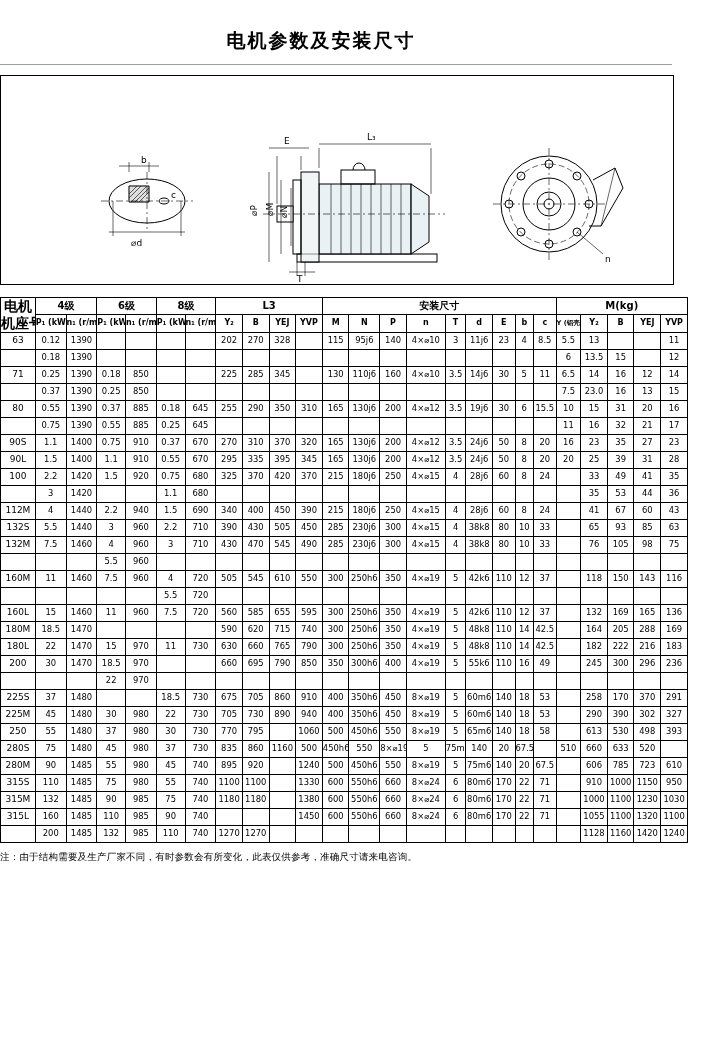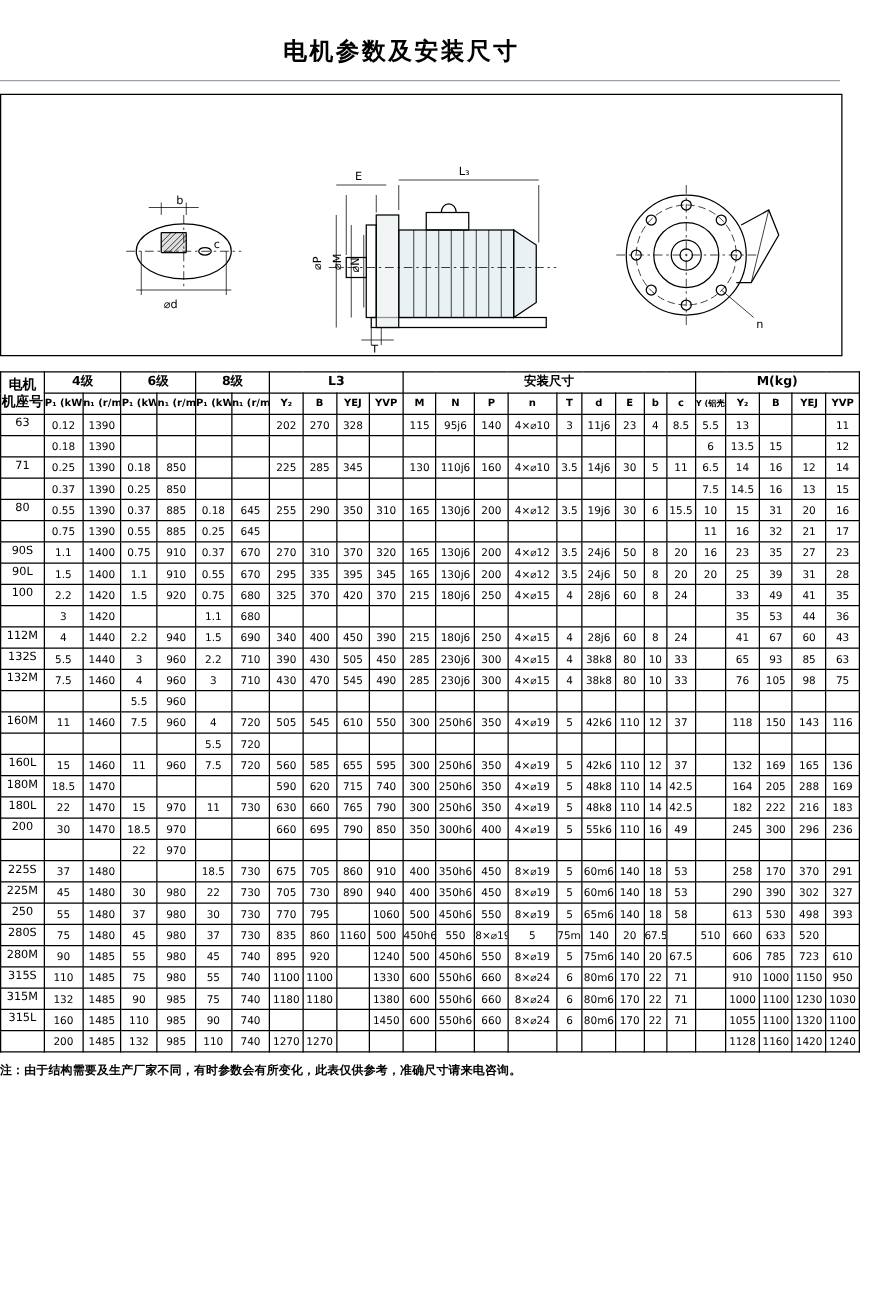--- a/index.html
+++ b/index.html
@@ -55,29 +55,28 @@
     font-weight:normal;
     white-space:nowrap;
     overflow:hidden;
   }
   table.spec th{font-weight:bold;}
   .hdr-grp{font-weight:bold;font-size:10px;}
   .hdr-sub{font-size:8px;}
   .sub-small{font-size:6.6px;}
   .rowh{font-weight:bold;font-size:9px;}
   .blank{background:#fff;}
-  .lbl-cell{font-size:11px;font-weight:bold;line-height:1.2;margin-left:12px;}
+  .lbl-cell{font-size:14px;font-weight:bold;line-height:1.2;margin-left:12px;}
 
   
   .note{
     width:688px;margin:8px auto 0 auto;
     font-size:9.5px;
     color:#000;
     letter-spacing:0.2px;
-    font-weight:bold;
   }
 </style>
 </head>
 <body>
 
 <div class="page">
 
   <div class="title">电机参数及安装尺寸</div>
   <div class="title-rule"></div>
 
@@ -368,21 +367,21 @@
             <td class="blank"></td>
             <td class="blank"></td>
             <td class="blank"></td>
             <td class="blank"></td>
             <td class="blank"></td>
             <td class="blank"></td>
             <td class="blank"></td>
             <td class="blank"></td>
             <td class="blank"></td>
             <td>7.5</td>
-            <td>14.5</td>
+            <td>23.0</td>
             <td>16</td>
             <td>13</td>
             <td>15</td>
           </tr>
           <tr>
             <td class="rowh">80</td>
             <td>0.55</td>
             <td>1390</td>
             <td>0.37</td>
             <td>885</td>

